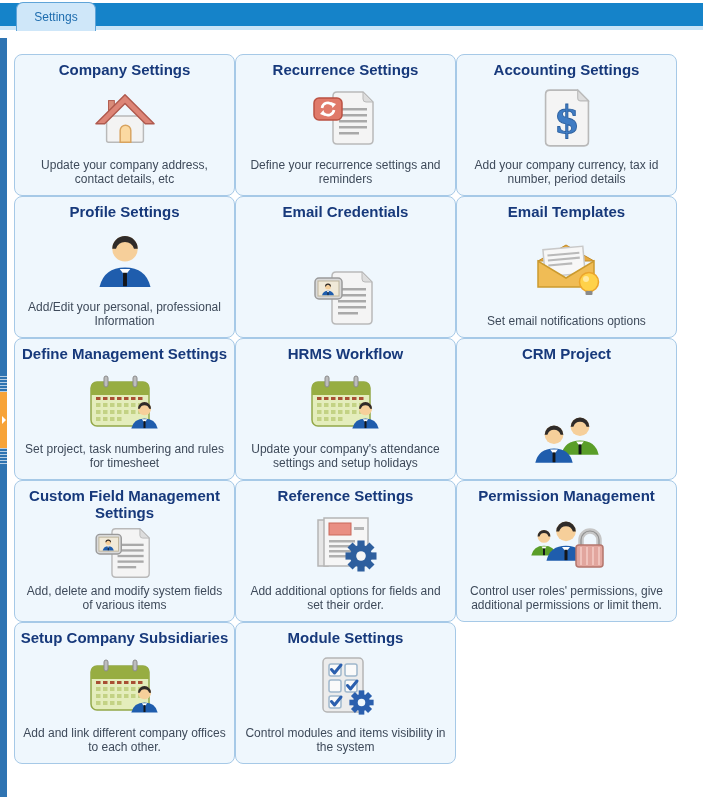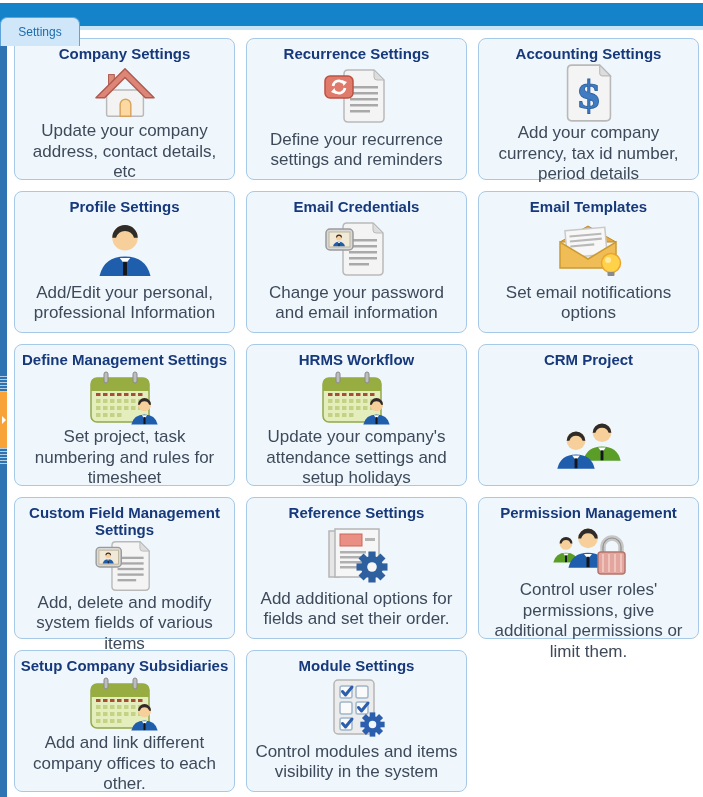--- a/index.html
+++ b/index.html
@@ -5,56 +5,56 @@
   html,body{margin:0;padding:0}
   body{
     width:703px;height:797px;position:relative;overflow:hidden;
     background:#ffffff;font-family:"Liberation Sans",sans-serif;
   }
   
   .tabstrip{position:relative;height:33px}
   .tabbar{position:absolute;top:3px;left:0;right:0;height:23px;background:#1583c9}
   .tabbar-underline{position:absolute;top:26px;left:0;right:0;height:4px;background:#c9e4f7}
   .tab{
-    position:absolute;top:2px;left:0;width:78px;height:28px;z-index:2;
+    position:absolute;top:2px;left:16px;width:78px;height:28px;z-index:2;
     background:#cfe7f9;border:1px solid #5fa4d8;border-bottom:none;
     border-radius:7px 7px 0 0;display:flex;align-items:center;justify-content:center;
-    color:#1d6cae;font-size:12px;cursor:pointer;margin-top:15px;
+    color:#1d6cae;font-size:12px;cursor:pointer;
   }
   
   .rail{position:absolute;top:38px;left:0;bottom:0;width:7px;background:#2f74b2;z-index:1}
   .rail .grip{
     position:absolute;left:0;width:7px;height:16px;
     background:repeating-linear-gradient(to bottom,rgba(255,255,255,.65) 0 1px,rgba(0,0,0,0) 1px 3px);
   }
   .grip-top{top:338px}
   .grip-bottom{top:410px}
   .rail-handle{
     position:absolute;left:0;top:354px;width:7px;height:56px;background:#f7a338;
     display:flex;align-items:center;justify-content:center;cursor:pointer;
   }
   .rail-handle::after{
     content:"";width:0;height:0;
     border-left:4px solid #fff;border-top:4px solid rgba(0,0,0,0);border-bottom:4px solid rgba(0,0,0,0);
   }
   
   .grid{
-    position:absolute;top:38px;left:14px;
-    display:grid;grid-template-columns:repeat(3,221px);grid-auto-rows:142px;gap:11px;
+    position:absolute;top:54px;left:14px;
+    display:grid;grid-template-columns:repeat(3,221px);grid-auto-rows:142px;
   }
   .card{
     box-sizing:border-box;background:#eff7fd;border:1px solid #a6c9e7;border-radius:8px;
     display:flex;flex-direction:column;align-items:center;justify-content:space-between;
     padding:7px 5px 8px;position:relative;cursor:pointer;
   }
   .card-title{
     font-weight:bold;font-size:15px;color:#17397b;text-align:center;line-height:1.12;
   }
   .card-desc{
-    font-size:17px;color:#3e4a5a;text-align:center;line-height:1.22;max-width:206px;
+    font-size:12px;color:#3e4a5a;text-align:center;line-height:1.22;max-width:206px;
   }
   .card-icon{height:62px;display:flex;align-items:center;justify-content:center}
   .card-icon svg{display:block}
   .card.highlighted{z-index:3}
   .card.highlighted::after{
     content:"";position:absolute;left:-10px;right:-4px;top:-9px;bottom:-3px;
     border:4px solid #dd0000;pointer-events:none;
   }
 </style>
 </head>
@@ -201,21 +201,20 @@
   <div class="card">
     <div class="card-title">Email Credentials</div>
     <div class="card-icon">
       <svg width="64" height="58" viewBox="0 0 64 58">
         <use href="#s-doc" x="14" y="1" width="48" height="56"></use>
         <rect x="1" y="9" width="27" height="21" rx="4" fill="#d9d9d9" stroke="#9a9a9a" stroke-width="1.5"></rect>
         <rect x="4" y="12" width="21" height="15" fill="#f0e9d8" stroke="#bdb49c"></rect>
         <use href="#s-person" x="7" y="13" width="14" height="14" style="--suit:#1f5dad"></use>
       </svg>
     </div>
-    <div class="card-desc">Change your password and email information</div>
   </div>
 
   <div class="card">
     <div class="card-title">Email Templates</div>
     <div class="card-icon">
       <svg width="72" height="58" viewBox="0 0 72 58">
         <path d="M7 22 L35 6 L63 22 Z" fill="#e7a93f" stroke="#c08a25"></path>
         <g transform="rotate(-5 33 22)">
           <rect x="13" y="9" width="40" height="27" fill="#f7f7f7" stroke="#c9c9c9" stroke-width="1.5"></rect>
           <g fill="#b9b9b9">

